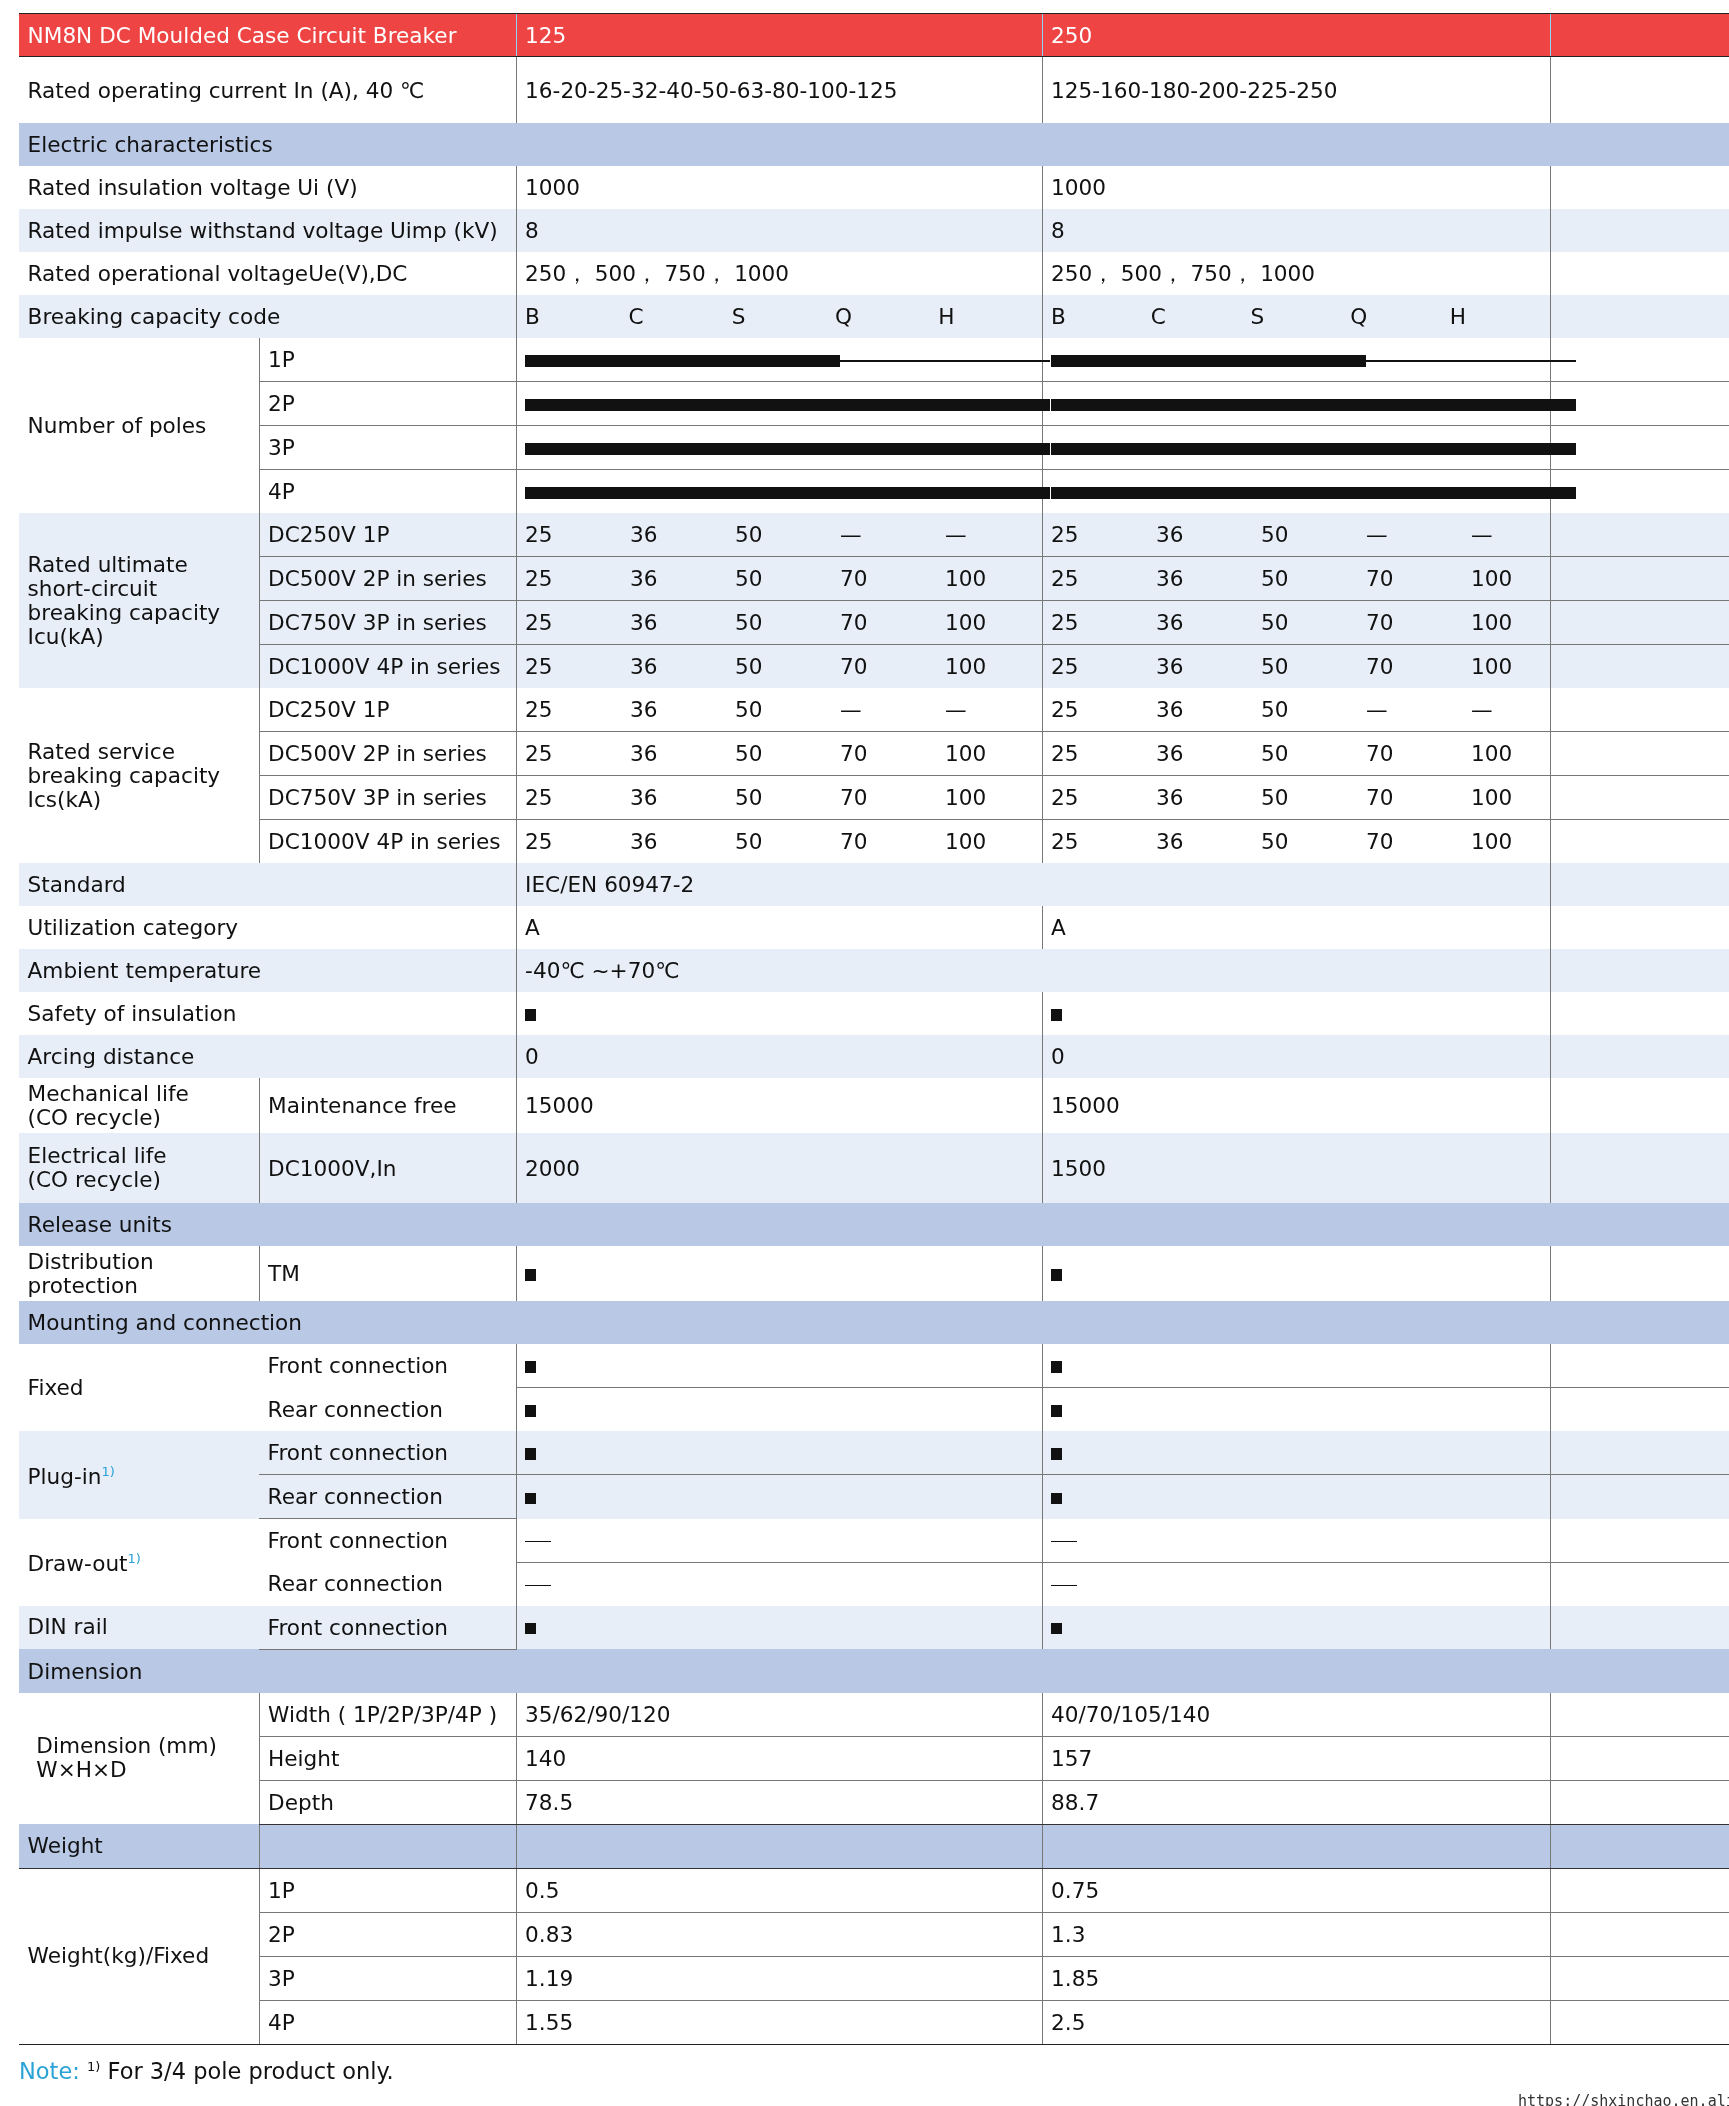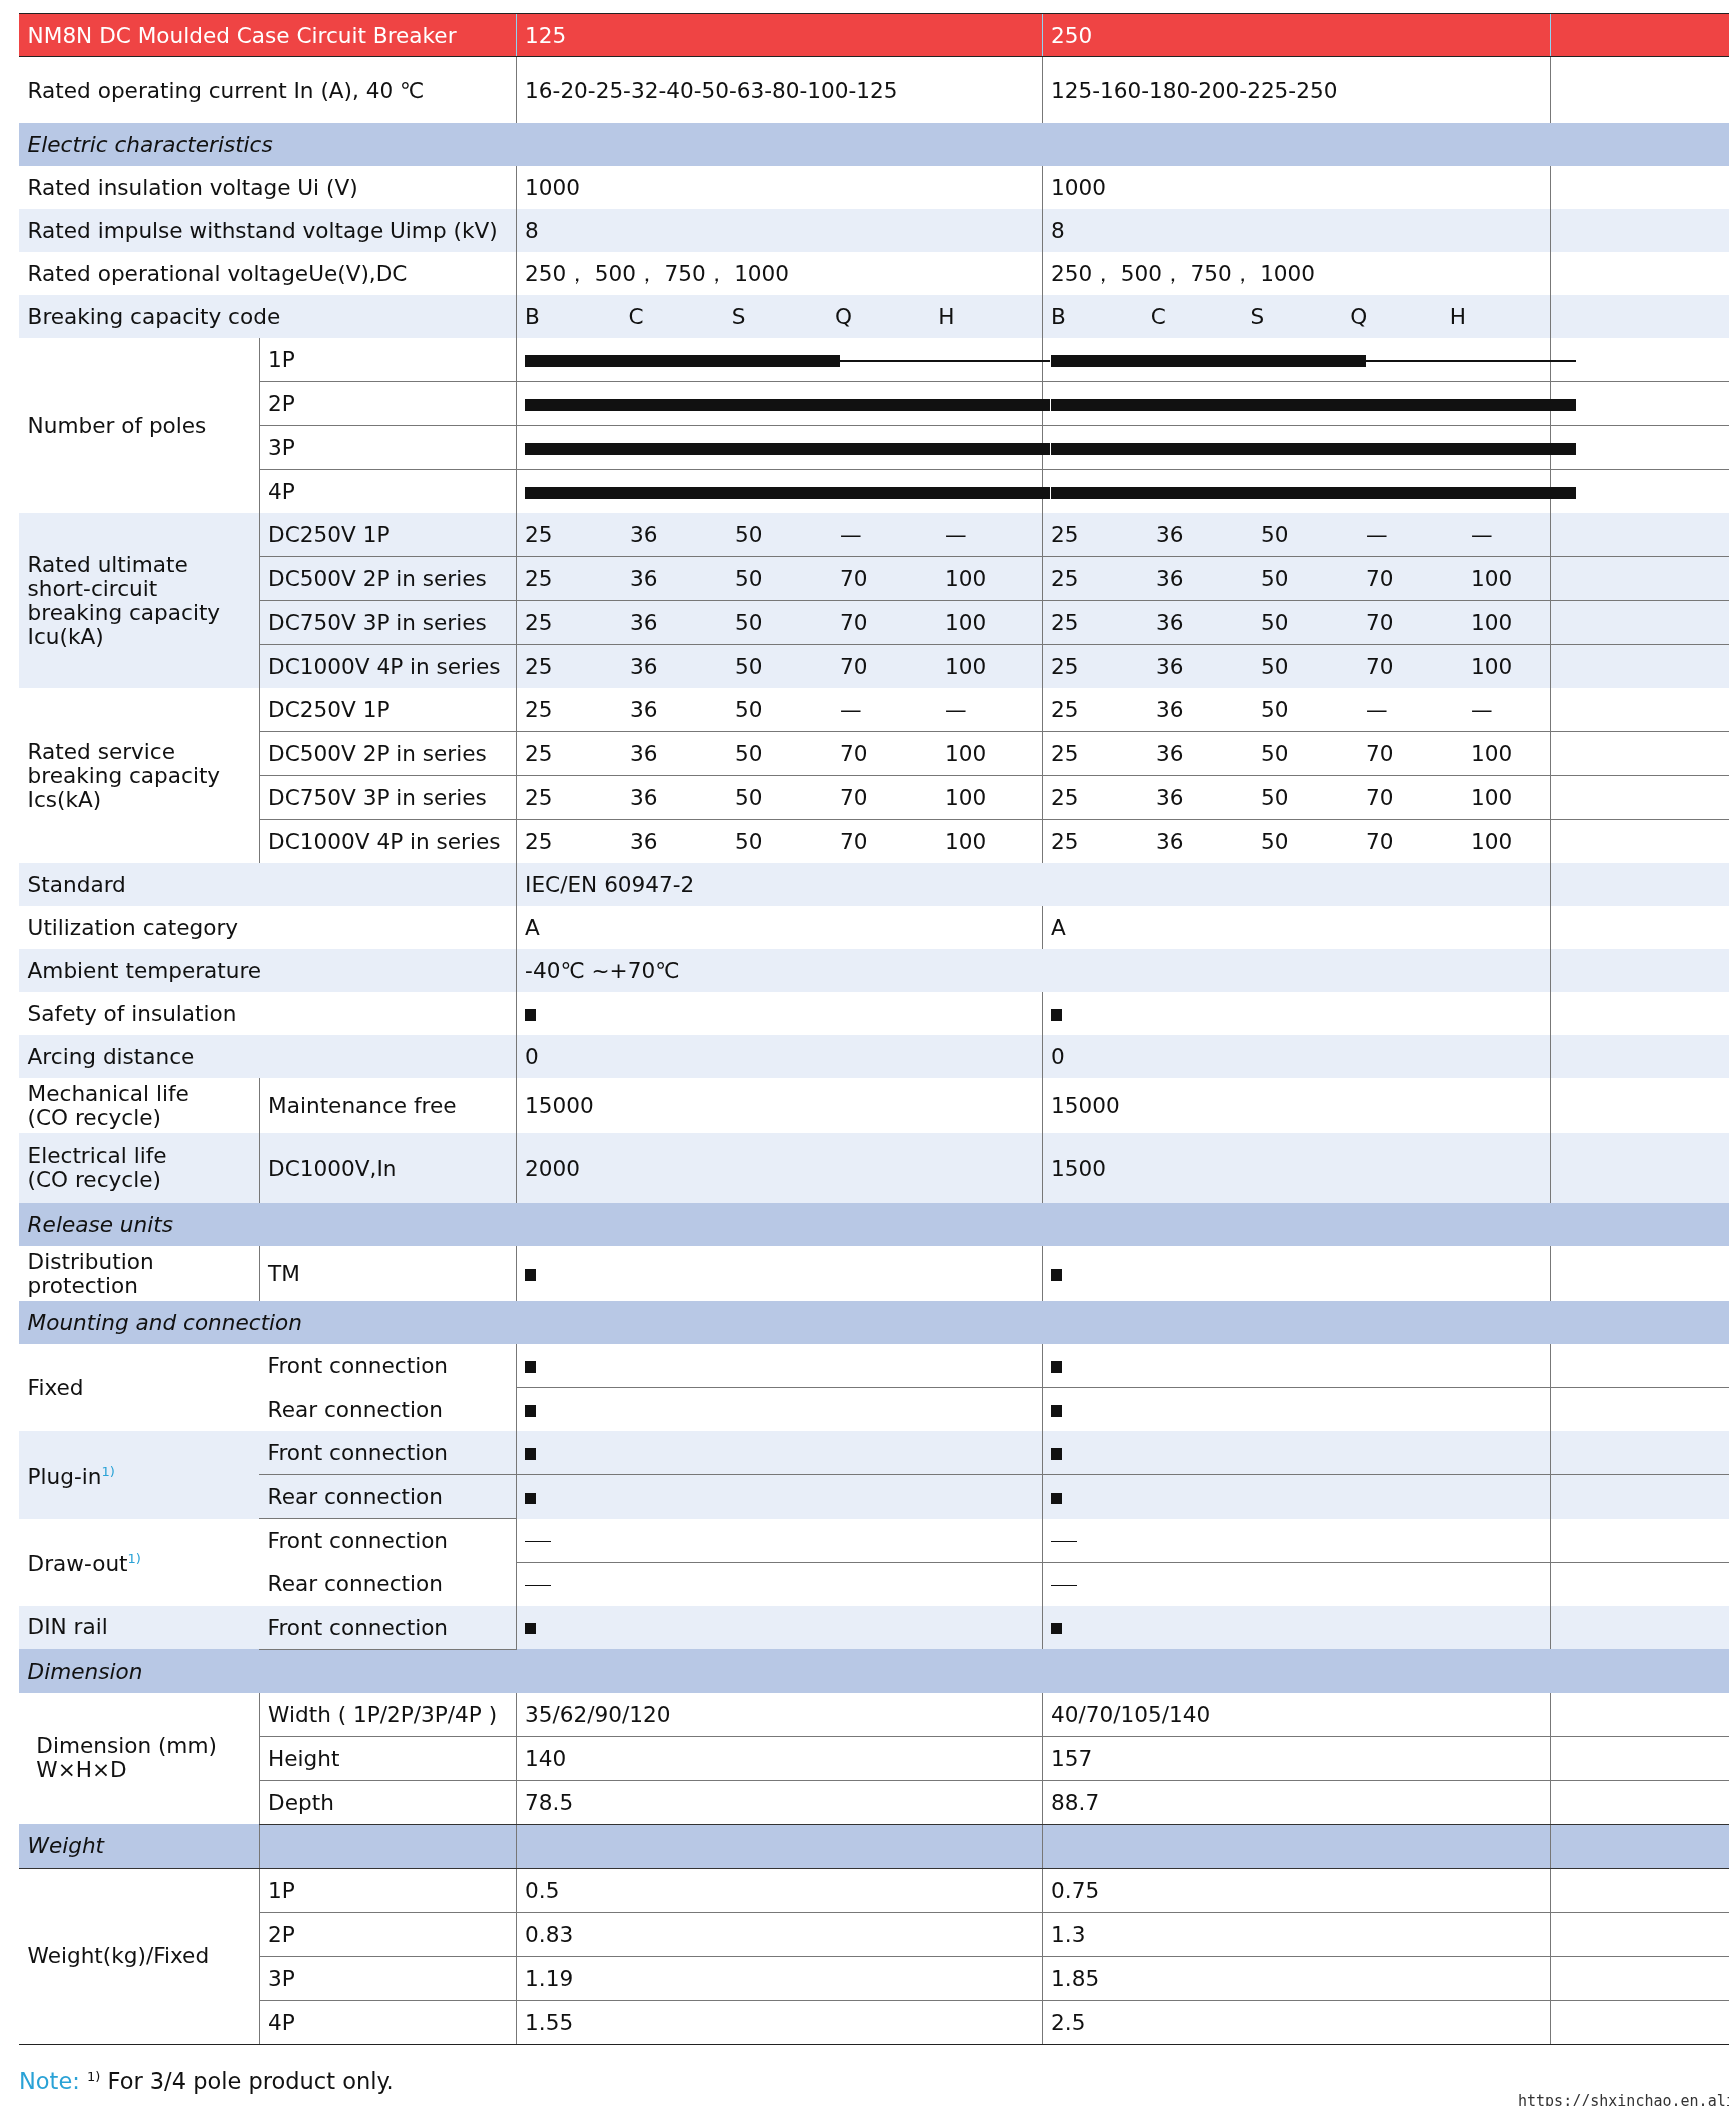--- a/index.html
+++ b/index.html
@@ -1,32 +1,32 @@
 <!DOCTYPE html>
 <html style="font-size:14px"><head>
 <meta charset="utf-8">
 <style>
   html,body{margin:0;padding:0;background:#ffffff;}
   body{width:1729px;height:2106px;position:relative;overflow:hidden;font-family:"DejaVu Sans","Liberation Sans",sans-serif;color:#111;}
   #spec{position:absolute;left:19px;top:13px;width:1710px;border-collapse:collapse;table-layout:fixed;font-size:21.6px;}
   #spec td{padding:0 0 0 8.6px;height:43px;vertical-align:middle;white-space:nowrap;overflow:visible;line-height:25px;}
   #spec tr.hdr td{background:#ef4444;color:#fff;height:42px;border-top:1.7px solid #222;border-bottom:1.7px solid #222;}
   #spec tr.hdr td.c3,#spec tr.hdr td.c4{border-left:0.9px solid #8fd4f2;margin-left:35px;}
-  #spec tr.sec td{background:#b8c8e5;height:43px;font-style:italic;}
+  #spec tr.sec td{background:#b8c8e5;height:43px;}
   #spec tr.alt td{background:#e8eef8;}
   #spec tr.wht td{background:#ffffff;}
   #spec td.vl{border-left:1.3px solid #777;}
   #spec tr.bt td.bx{border-top:1.3px solid #777;}
   #spec td.grp{white-space:normal;line-height:24px;}
   .codes{display:flex;}
   .codes span{width:105px;display:inline-block;}
   .mark-sq{display:inline-block;width:10.4px;height:11.2px;background:#111;vertical-align:middle;}
   .mark-dash{display:inline-block;width:26px;height:1.7px;background:#111;vertical-align:middle;}
   sup.fn{color:#2aa2d6;font-size:13px;}
-  #note{position:absolute;left:19px;top:2058px;font-size:22.5px;margin-top:10px;}
+  #note{position:absolute;left:19px;top:2058px;font-size:22.5px;}
   #note .lbl{color:#2aa2d6;}
   #note sup{font-size:13px;}
   #url{position:absolute;left:1518px;top:2092px;font-family:"DejaVu Sans Mono",monospace;font-size:15px;color:#333;}
 </style>
 </head>
 <body>
 
 <table id="spec">
   <colgroup>
     <col style="width:240px">

